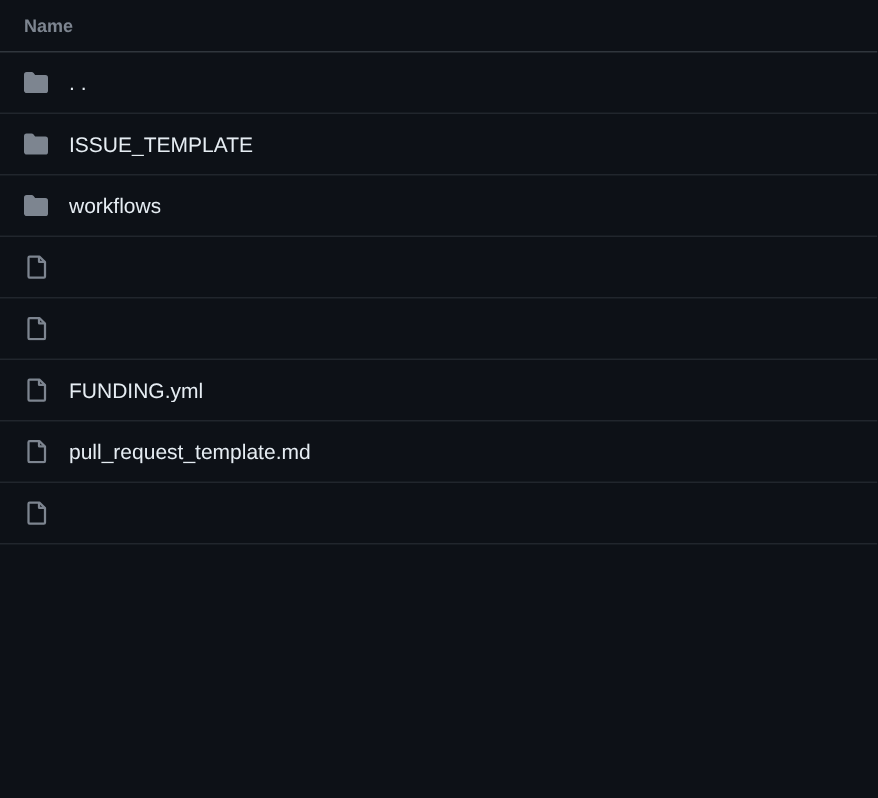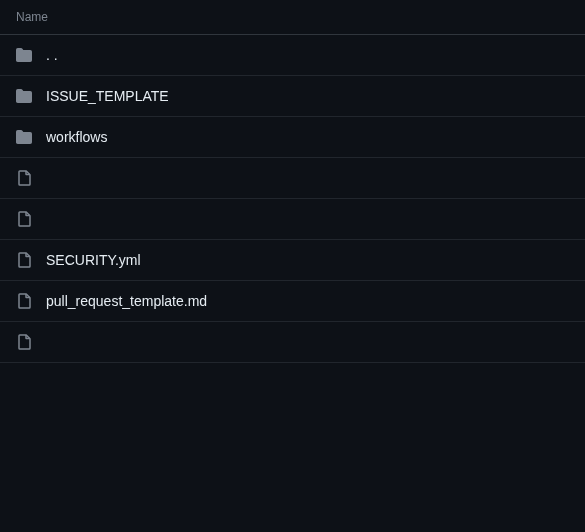--- a/index.html
+++ b/index.html
@@ -14,21 +14,21 @@
     .file-table {
       width: 100%;
     }
     .table-header {
       display: flex;
       align-items: center;
       padding: 10px 16px;
       border-bottom: 1px solid #30363d;
       color: #7d8590;
       font-size: 12px;
-      font-weight: 400;
+      font-weight: 700;
     }
     .table-row {
       display: flex;
       align-items: center;
       padding: 12px 16px;
       border-bottom: 1px solid #21262d;
       gap: 14px;
       cursor: pointer;
     }
     .icon-wrap {
@@ -95,21 +95,21 @@
             <use href="#svg-file-icon"></use>
           </svg>
         </span>
       </div>
       <div class="table-row">
         <span class="icon-wrap">
           <svg width="16" height="16" viewBox="0 0 16 16">
             <use href="#svg-file-icon"></use>
           </svg>
         </span>
-        <a class="file-link">SECURITY.yml</a>
+        <a class="file-link">FUNDING.yml</a>
       </div>
       <div class="table-row">
         <span class="icon-wrap">
           <svg width="16" height="16" viewBox="0 0 16 16">
             <use href="#svg-file-icon"></use>
           </svg>
         </span>
         <a class="file-link">pull_request_template.md</a>
       </div>
       <div class="table-row">

